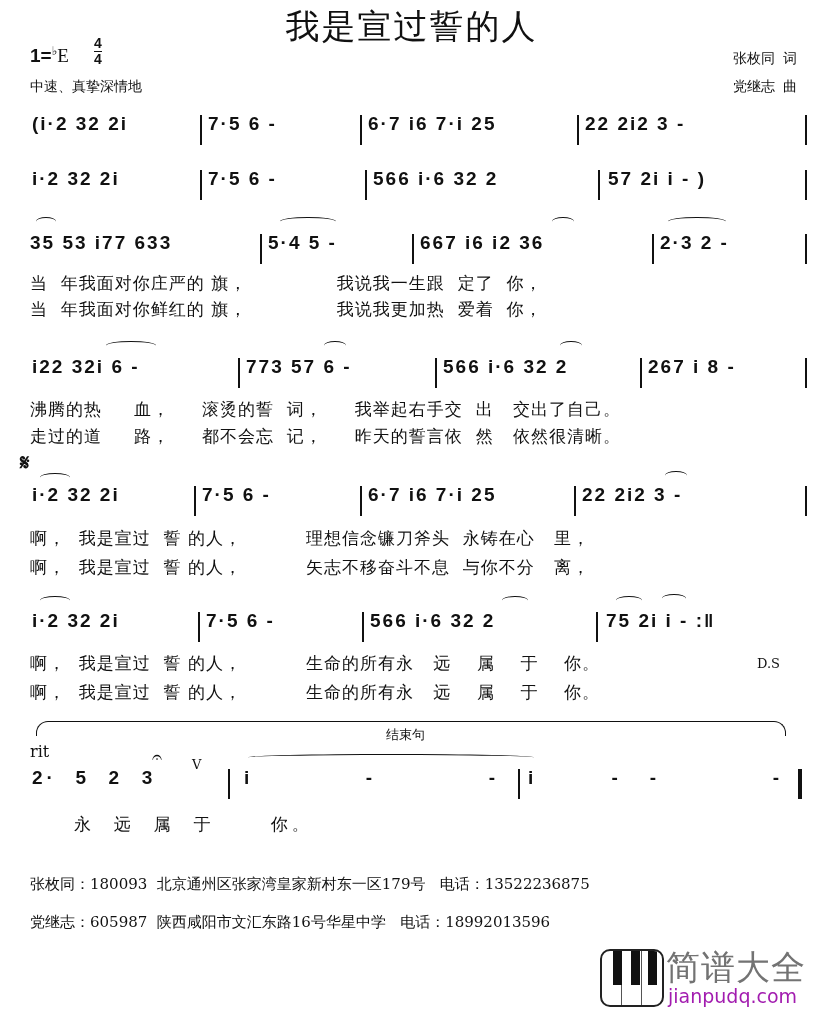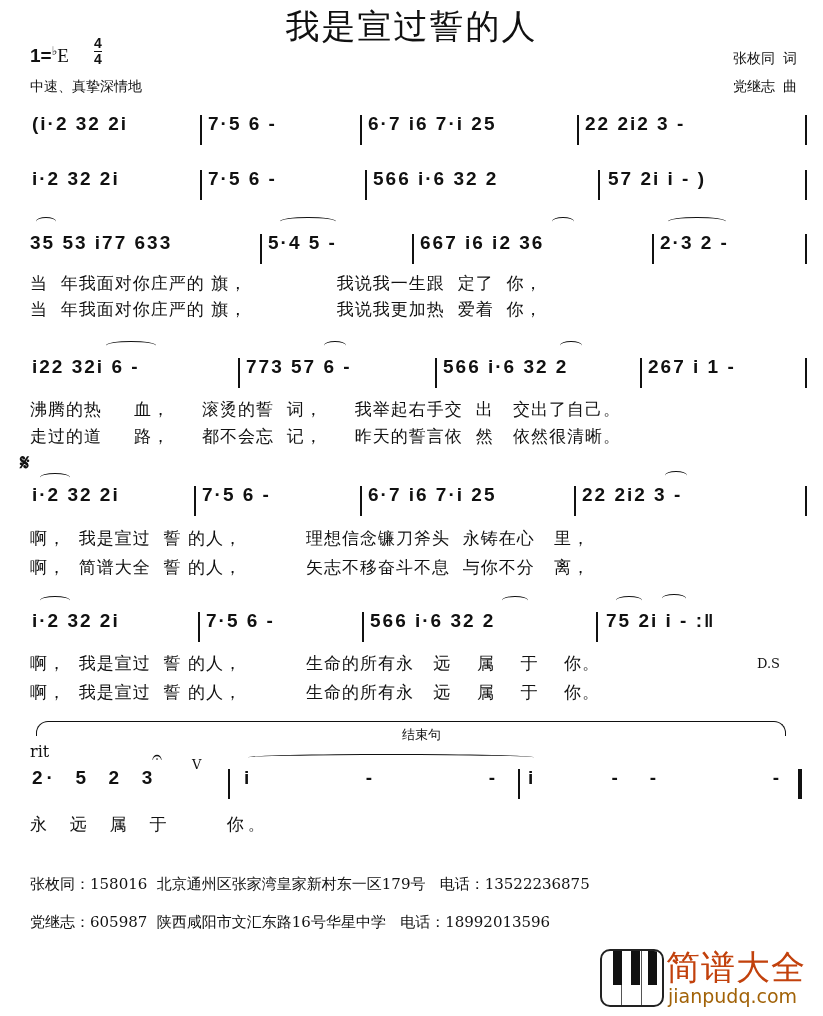--- a/index.html
+++ b/index.html
@@ -25,22 +25,22 @@
   .bar { position:absolute; top:2px; width:1.5px; height:30px; background:#111; }
   .bar.fin { width:4px; }
   .lyric { position:absolute; left:30px; font-size:17px; font-family:"DejaVu Serif", serif; white-space:pre; letter-spacing:1px; }
   .slur { position:absolute; border-top:1.5px solid #111; border-radius:50% 50% 0 0; height:8px; }
   .small { position:absolute; font-size:13px; font-family:"DejaVu Serif", serif; }
   .footer { left:30px; font-size:15px; font-family:"DejaVu Serif", serif; white-space:pre; }
   .logo { left:600px; top:945px; width:215px; height:62px; }
   .piano { position:absolute; left:0; top:4px; width:60px; height:54px; border:2px solid #222; border-radius:10px; overflow:hidden; background:#fff; }
   .bk { position:absolute; top:0; width:9px; height:34px; background:#111; }
   .wk { position:absolute; top:0; width:1px; height:54px; background:#555; }
-  .logo-cn { position:absolute; left:66px; top:0; font-size:34px; letter-spacing:1px; color:#c2410c; font-family:"DejaVu Sans", sans-serif; }
-  .logo-en { position:absolute; left:68px; top:40px; font-size:19px; color:#a16207; font-family:"DejaVu Sans", sans-serif; }
+  .logo-cn { position:absolute; left:66px; top:0; font-size:34px; letter-spacing:1px; color:#737373; font-family:"DejaVu Sans", sans-serif; }
+  .logo-en { position:absolute; left:68px; top:40px; font-size:19px; color:#a21caf; font-family:"DejaVu Sans", sans-serif; }
 </style>
 </head>
 <body>
 
 <div class="abs title">我是宣过誓的人</div>
 <div class="abs key"><span>1=</span><sup>♭</sup><span class="e">E</span></div>
 <div class="abs timesig"><span class="n">4</span><span>4</span></div>
 <div class="abs tempo">中速、真挚深情地</div>
 <div class="abs credits">
   <div><span>张枚同</span><span>词</span></div>
@@ -77,88 +77,88 @@
   <span class="seg" style="left:10px">35 53 i77 633</span>
   <div class="bar" style="left:240px"></div>
   <span class="seg" style="left:248px">5·4 5 -</span>
   <div class="bar" style="left:392px"></div>
   <span class="seg" style="left:400px">667 i6 i2 36</span>
   <div class="bar" style="left:632px"></div>
   <span class="seg" style="left:640px">2·3 2 -</span>
   <div class="bar" style="left:785px"></div>
 </div>
 <div class="lyric" style="top:272px">当  年我面对你庄严的 旗，              我说我一生跟  定了  你，</div>
-<div class="lyric" style="top:298px">当  年我面对你庄严的 旗，              我说我更加热  爱着  你，</div>
+<div class="lyric" style="top:298px">当  年我面对你鲜红的 旗，              我说我更加热  爱着  你，</div>
 
 <div class="slur" style="left:106px; top:341px; width:50px;"></div>
 <div class="slur" style="left:324px; top:341px; width:22px;"></div>
 <div class="slur" style="left:560px; top:341px; width:22px;"></div>
 <div class="row" style="top:356px">
   <span class="seg" style="left:12px">i22 32i 6 -</span>
   <div class="bar" style="left:218px"></div>
   <span class="seg" style="left:226px">773 57 6 -</span>
   <div class="bar" style="left:415px"></div>
   <span class="seg" style="left:423px">566 i·6 32 2</span>
   <div class="bar" style="left:620px"></div>
-  <span class="seg" style="left:628px">267 i 1 -</span>
+  <span class="seg" style="left:628px">267 i 8 -</span>
   <div class="bar" style="left:785px"></div>
 </div>
 <div class="lyric" style="top:398px">沸腾的热     血，     滚烫的誓  词，     我举起右手交  出   交出了自己。</div>
 <div class="lyric" style="top:425px">走过的道     路，     都不会忘  记，     昨天的誓言依  然   依然很清晰。</div>
 
 <div class="abs" style="left:20px; top:450px; font-size:22px; font-weight:bold;">𝄋</div>
 <div class="slur" style="left:40px; top:473px; width:30px;"></div>
 <div class="slur" style="left:665px; top:471px; width:22px;"></div>
 <div class="row" style="top:484px">
   <span class="seg" style="left:12px">i·2 32 2i</span>
   <div class="bar" style="left:174px"></div>
   <span class="seg" style="left:182px">7·5 6 -</span>
   <div class="bar" style="left:340px"></div>
   <span class="seg" style="left:348px">6·7 i6 7·i 25</span>
   <div class="bar" style="left:554px"></div>
   <span class="seg" style="left:562px">22 2i2 3 -</span>
   <div class="bar" style="left:785px"></div>
 </div>
 <div class="lyric" style="top:527px">啊，  我是宣过  誓 的人，          理想信念镰刀斧头  永铸在心   里，</div>
-<div class="lyric" style="top:556px">啊，  简谱大全  誓 的人，          矢志不移奋斗不息  与你不分   离，</div>
+<div class="lyric" style="top:556px">啊，  我是宣过  誓 的人，          矢志不移奋斗不息  与你不分   离，</div>
 
 <div class="slur" style="left:40px; top:596px; width:30px;"></div>
 <div class="slur" style="left:502px; top:596px; width:26px;"></div>
 <div class="slur" style="left:616px; top:596px; width:26px;"></div>
 <div class="slur" style="left:662px; top:594px; width:24px;"></div>
 <div class="row" style="top:610px">
   <span class="seg" style="left:12px">i·2 32 2i</span>
   <div class="bar" style="left:178px"></div>
   <span class="seg" style="left:186px">7·5 6 -</span>
   <div class="bar" style="left:342px"></div>
   <span class="seg" style="left:350px">566 i·6 32 2</span>
   <div class="bar" style="left:576px"></div>
   <span class="seg" style="left:586px">75 2i i - :‖</span>
 </div>
 <div class="lyric" style="top:652px">啊，  我是宣过  誓 的人，          生命的所有永   远    属    于    你。</div>
 <div class="small" style="left:757px; top:656px;">D.S</div>
 <div class="lyric" style="top:681px">啊，  我是宣过  誓 的人，          生命的所有永   远    属    于    你。</div>
 
 <div class="abs" style="left:36px; top:721px; width:748px; height:14px; border-top:1.5px solid #111; border-left:1.5px solid #111; border-right:1.5px solid #111; border-radius:12px 12px 0 0;"></div>
-<div class="small" style="left:386px; top:726px; font-family:'DejaVu Sans', sans-serif;margin-left:16px;">结束句</div>
+<div class="small" style="left:386px; top:726px; font-family:'DejaVu Sans', sans-serif;">结束句</div>
 <div class="small" style="left:30px; top:742px; font-size:16px;">rit</div>
 <div class="abs" style="left:152px; top:746px; font-size:18px;">𝄐</div>
 <div class="small" style="left:192px; top:757px;">V</div>
 <div class="slur" style="left:248px; top:754px; width:286px; height:6px; border-radius:80% 80% 0 0;"></div>
 <div class="row" style="top:767px">
   <span class="seg" style="left:12px; letter-spacing:4px;text-align:right;">2·  5  2  3</span>
   <div class="bar" style="left:208px"></div>
   <span class="seg" style="left:224px; word-spacing:50px;">i  -  -  -</span>
   <div class="bar" style="left:498px"></div>
   <span class="seg" style="left:508px; word-spacing:50px;">i  -  -  0</span>
   <div class="bar fin" style="left:778px"></div>
 </div>
-<div class="lyric" style="top:813px; letter-spacing:4px;">永  远  属  于      你。</div>
+<div class="lyric" style="top:813px; letter-spacing:4px;margin-left:44px;">永  远  属  于      你。</div>
 
-<div class="abs footer" style="top:875px">张枚同：158016  北京通州区张家湾皇家新村东一区179号   电话：13522236875</div>
+<div class="abs footer" style="top:875px">张枚同：180093  北京通州区张家湾皇家新村东一区179号   电话：13522236875</div>
 <div class="abs footer" style="top:913px">党继志：605987  陕西咸阳市文汇东路16号华星中学   电话：18992013596</div>
 
 <div class="abs logo">
   <div class="piano">
     <div class="wk" style="left:19px"></div>
     <div class="wk" style="left:39px"></div>
     <div class="bk" style="left:11px"></div>
     <div class="bk" style="left:29px"></div>
     <div class="bk" style="left:46px"></div>
   </div>

